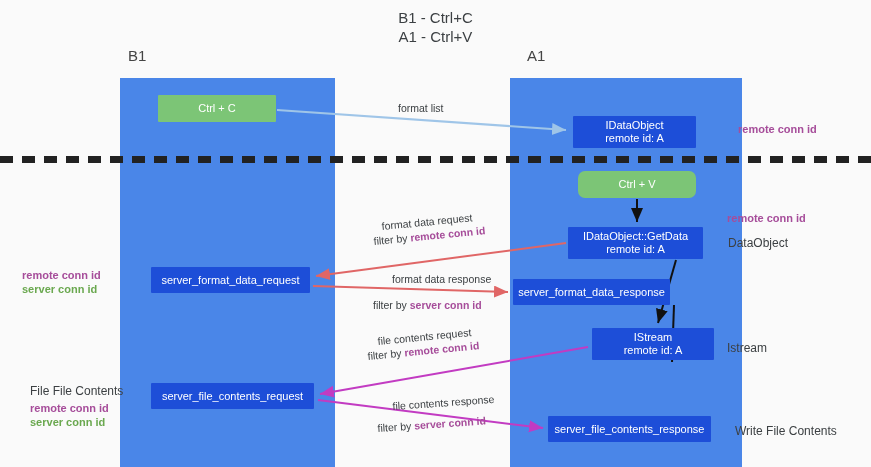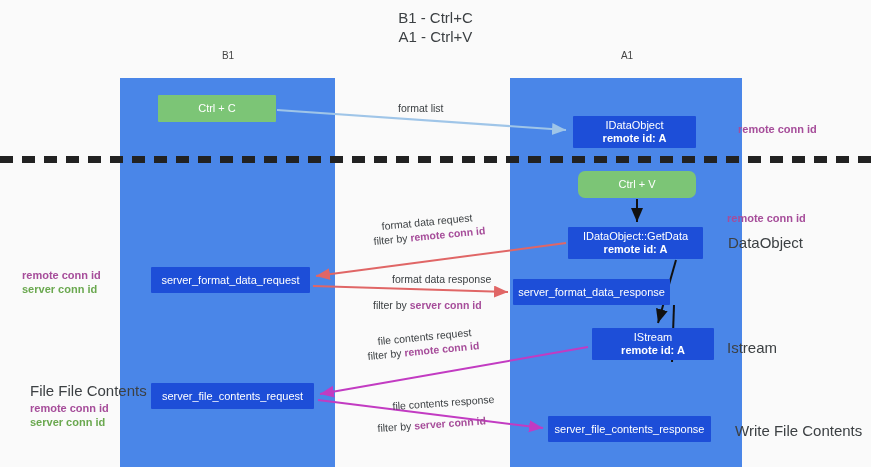--- a/index.html
+++ b/index.html
@@ -16,23 +16,22 @@
   
   .lane {
     position:absolute;
     background:#4a86e8;
   }
   .lane-b1 { left:120px; top:78px; width:215px; height:389px; }
   .lane-a1 { left:510px; top:78px; width:232px; height:389px; }
 
   .lane-title {
     position:absolute;
-    text-align:center;
     color:#444;
-    font-size:10px;
+    font-size:15px;
     line-height:13px;
     width:200px;
   }
   .lane-title .l1 { display:block; }
   .lane-title .l2 { display:block;margin-top:28px; }
   .lane-title-b1 { left:128px; top:49px; width:200px; }
   .lane-title-a1 { left:527px; top:49px; width:200px; }
 
   
   .page-title {
@@ -59,21 +58,21 @@
     display:flex; flex-direction:column;
     align-items:center; justify-content:center;
     color:#ffffff;
     font-size:11px;
     line-height:13px;
     text-align:center;
     border-radius:1px;
     padding:2px 4px;
     z-index:5;
   }
-  .node .sub { display:block;font-weight:bold; }
+  .node .sub { display:block; }
   .green  { background:#7cc576; }
   .orange { background:#1d4ed8; }
 
   .n-ctrlc  { left:158px; top:95px;  width:118px; height:27px; }
   .n-idobj  { left:573px; top:116px; width:123px; height:32px; }
   .n-ctrlv  { left:578px; top:171px; width:118px; height:27px;border-radius:7px; }
   .n-getdata{ left:568px; top:227px; width:135px; height:32px; }
   .n-sfdreq { left:151px; top:267px; width:159px; height:26px; }
   .n-sfdres { left:513px; top:279px; width:157px; height:26px; }
   .n-istream{ left:592px; top:328px; width:122px; height:32px; }
@@ -91,21 +90,21 @@
   .ann .remote { color:#a64d9a; display:block; }
   .ann .server { color:#6aa84f; display:block; }
   .a-rconn1 { left:738px; top:122px; }
   .a-rconn2 { left:727px; top:211px; }
 
   .a-left1  { left:22px;  top:268px; }
   .a-left2  { left:30px;  top:401px; }
 
   .plain-label {
     position:absolute;
-    font-size:15px;
+    font-size:12px;
     line-height:14px;
     color:#3c4043;
     white-space:nowrap;
   }
   .p-dataobject { left:728px; top:236px; }
   .p-istream    { left:727px; top:341px; }
   .p-writefile  { left:735px; top:424px; }
   .p-readfile   { left:30px;  top:384px; }
 
   

